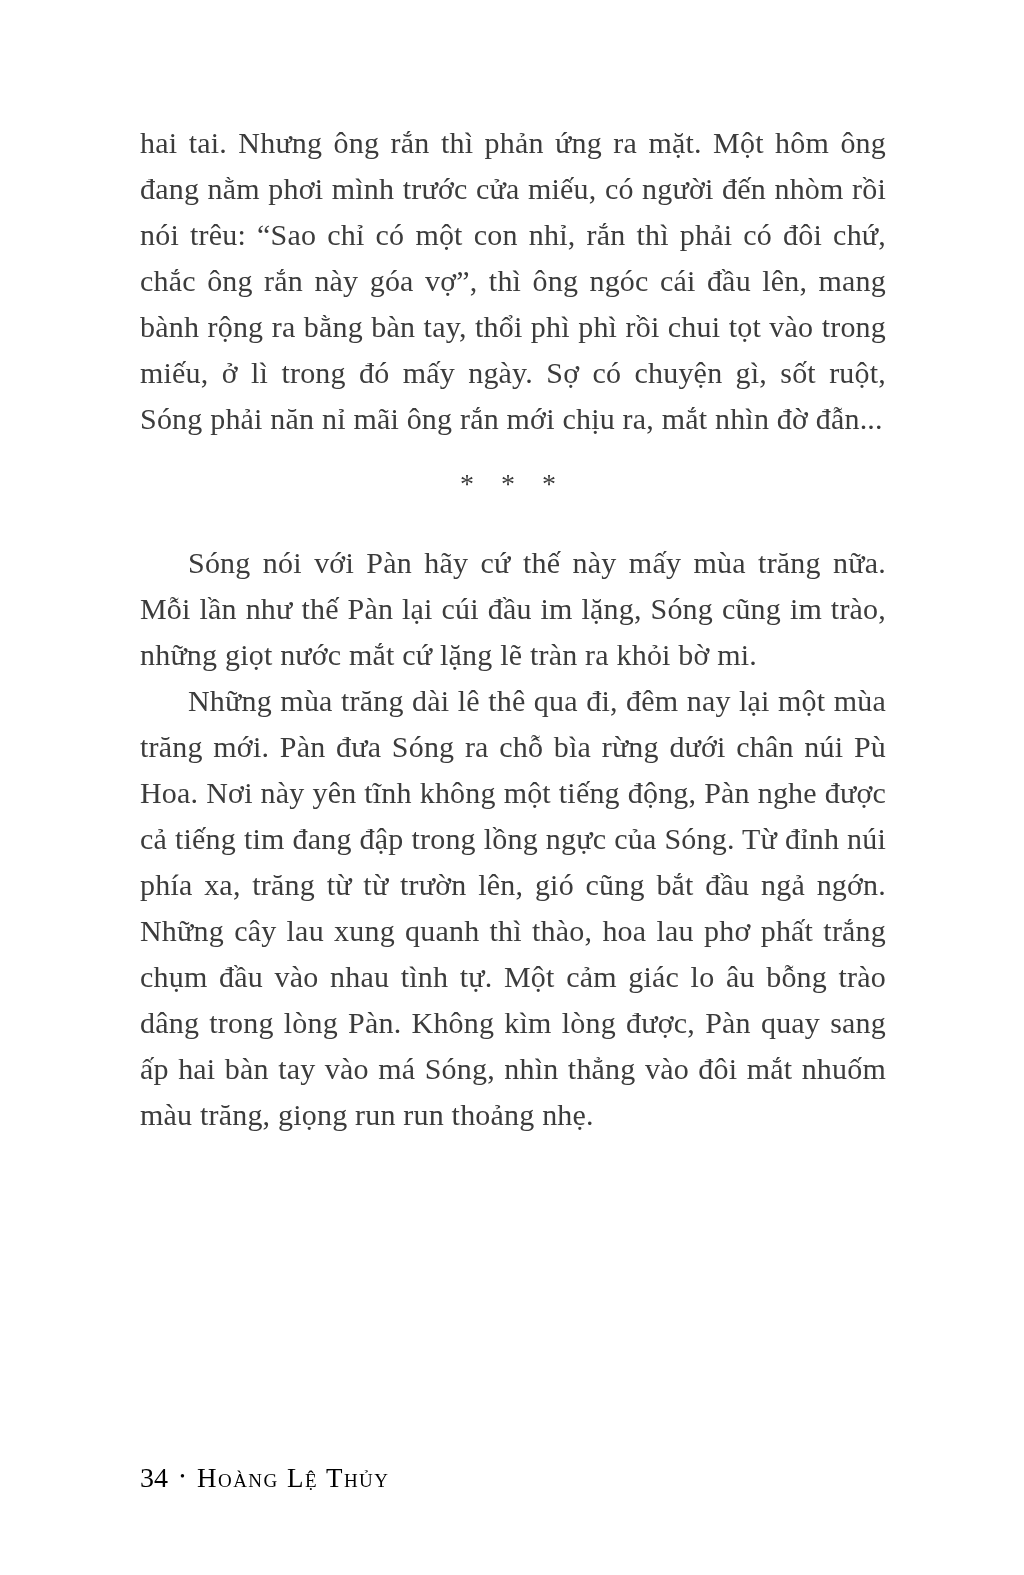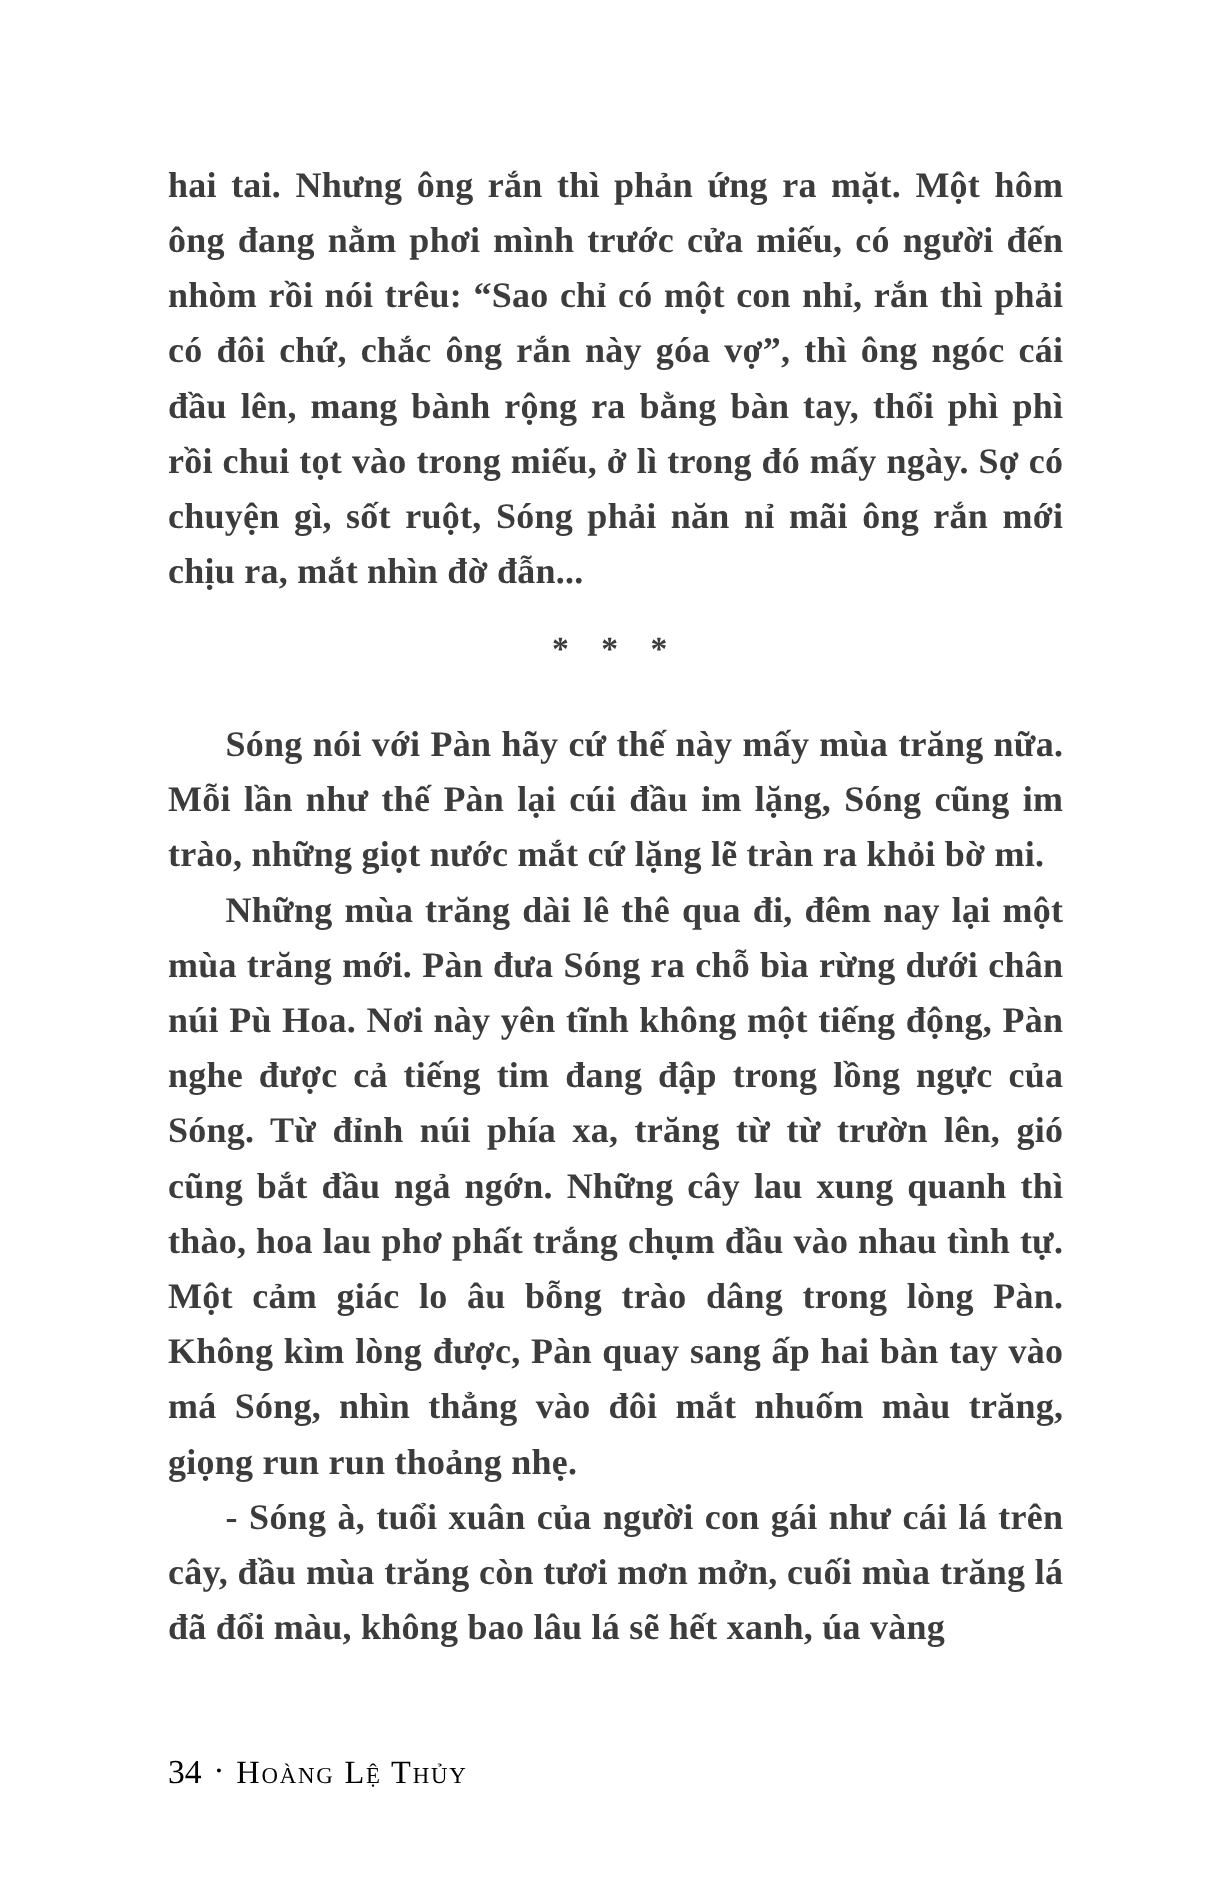--- a/index.html
+++ b/index.html
@@ -9,23 +9,22 @@
       height: 1575px;
       background: #ffffff;
       font-family: "Liberation Serif", "DejaVu Serif", serif;
       color: #3c3c3c;
       position: relative;
       overflow: hidden;
     }
     .text-block {
       position: absolute;
       left: 140px;
-      top: 132px;
+      top: 120px;
       width: 746px;
-      font-weight: bold;
     }
     .text-block p {
       margin: 0;
       font-size: 30px;
       line-height: 46px;
       text-align: justify;
       letter-spacing: 0.2px;
     }
     .text-block p.indent {
       text-indent: 48px;
@@ -62,20 +61,19 @@
     }
   </style>
 </head>
 <body>
 
 <div class="text-block">
   <p>hai tai. Nhưng ông rắn thì phản ứng ra mặt. Một hôm ông đang nằm phơi mình trước cửa miếu, có người đến nhòm rồi nói trêu: “Sao chỉ có một con nhỉ, rắn thì phải có đôi chứ, chắc ông rắn này góa vợ”, thì ông ngóc cái đầu lên, mang bành rộng ra bằng bàn tay, thổi phì phì rồi chui tọt vào trong miếu, ở lì trong đó mấy ngày. Sợ có chuyện gì, sốt ruột, Sóng phải năn nỉ mãi ông rắn mới chịu ra, mắt nhìn đờ đẫn...</p>
   <div class="separator">* * *</div>
   <p class="indent">Sóng nói với Pàn hãy cứ thế này mấy mùa trăng nữa. Mỗi lần như thế Pàn lại cúi đầu im lặng, Sóng cũng im trào, những giọt nước mắt cứ lặng lẽ tràn ra khỏi bờ mi.</p>
   <p class="indent">Những mùa trăng dài lê thê qua đi, đêm nay lại một mùa trăng mới. Pàn đưa Sóng ra chỗ bìa rừng dưới chân núi Pù Hoa. Nơi này yên tĩnh không một tiếng động, Pàn nghe được cả tiếng tim đang đập trong lồng ngực của Sóng. Từ đỉnh núi phía xa, trăng từ từ trườn lên, gió cũng bắt đầu ngả ngớn. Những cây lau xung quanh thì thào, hoa lau phơ phất trắng chụm đầu vào nhau tình tự. Một cảm giác lo âu bỗng trào dâng trong lòng Pàn. Không kìm lòng được, Pàn quay sang ấp hai bàn tay vào má Sóng, nhìn thẳng vào đôi mắt nhuốm màu trăng, giọng run run thoảng nhẹ.</p>
-  <p class="indent">- Sóng à, tuổi xuân của người con gái như cái lá trên cây, đầu mùa trăng còn tươi mơn mởn, cuối mùa trăng lá đã đổi màu, không bao lâu lá sẽ hết xanh, úa vàng</p>
 </div>
 
 <div class="footer">
   <span class="page-number">34</span>
   <span class="dot">•</span>
   <span class="author">Hoàng Lệ Thủy</span>
 </div>
 
 </body></html>

